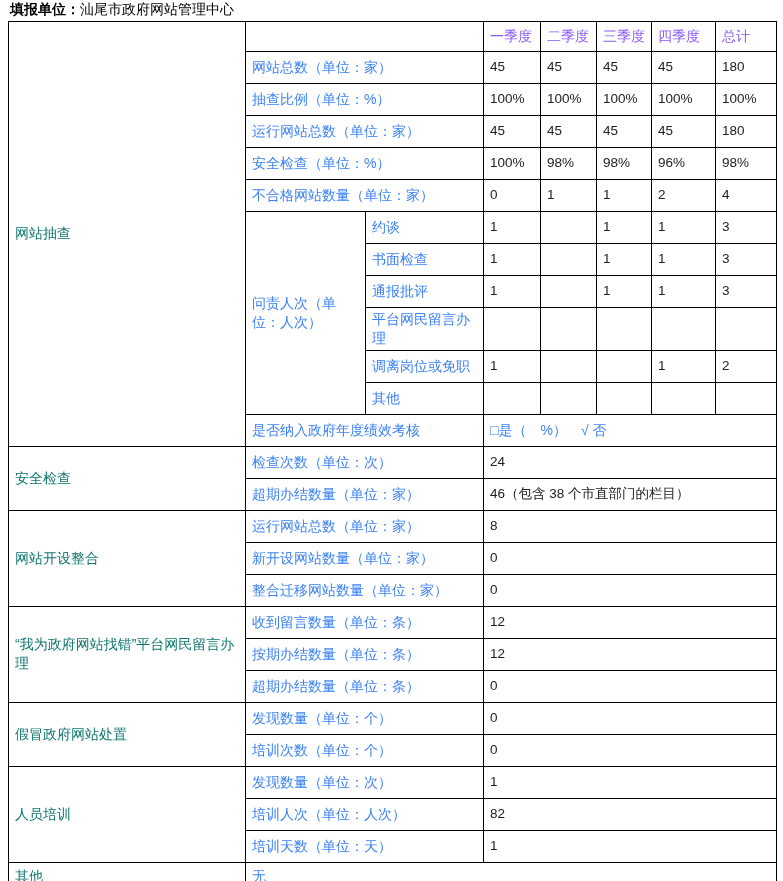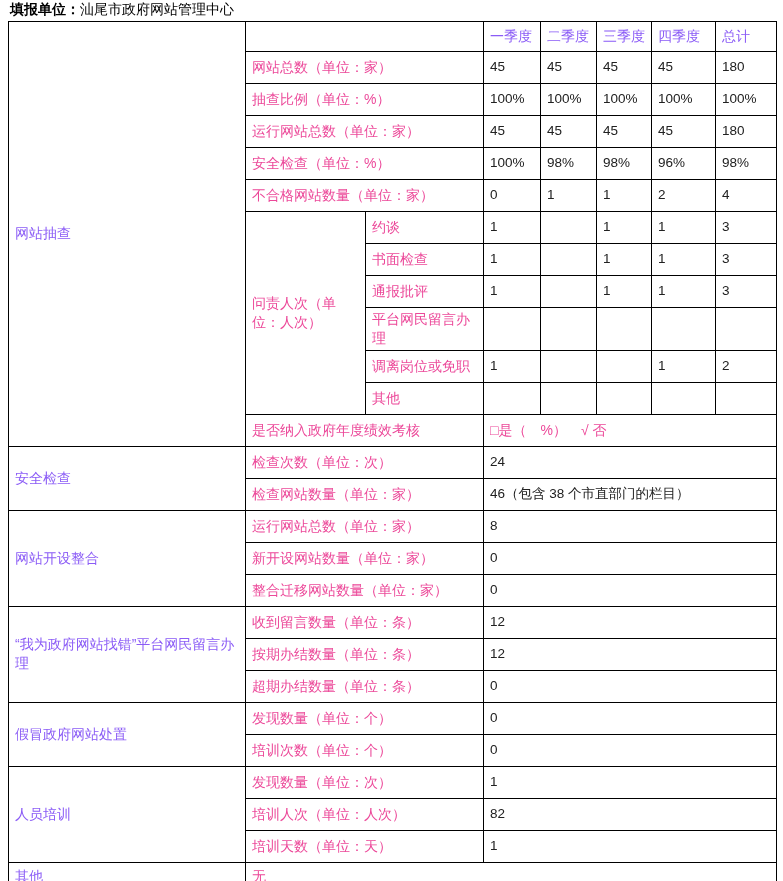--- a/index.html
+++ b/index.html
@@ -46,22 +46,22 @@
     line-height: 1.35;
     vertical-align: middle;
     text-align: left;
     overflow: hidden;
     word-break: break-all;
   }
   tr       { height: 32px; }
   tr.r-head{ height: 30px; }
   tr.r-last{ height: 28px; }
 
-  td.sec  { color: #8b5cf6; }
-  td.item { color: #ec4899; }
+  td.sec  { color: #0f766e; }
+  td.item { color: #3b82f6; }
   td.head { color: #8b5cf6; }
   td.num  {
     color: #212121;
     font-size: 13.5px;
   }
 </style>
 </head>
 <body>
 
 <div class="page">
@@ -188,21 +188,21 @@
         <td class="item" colspan="2">是否纳入政府年度绩效考核</td>
         <td class="item" colspan="5">□是（　%）　√ 否</td>
       </tr>
 
       <tr>
         <td class="sec" rowspan="2">安全检查</td>
         <td class="item" colspan="2">检查次数（单位：次）</td>
         <td class="num" colspan="5">24</td>
       </tr>
       <tr>
-        <td class="item" colspan="2">检查网站数量（单位：家）</td>
+        <td class="item" colspan="2">超期办结数量（单位：家）</td>
         <td class="num" colspan="5">46（包含 38 个市直部门的栏目）</td>
       </tr>
 
       <tr>
         <td class="sec" rowspan="3">网站开设整合</td>
         <td class="item" colspan="2">运行网站总数（单位：家）</td>
         <td class="num" colspan="5">8</td>
       </tr>
       <tr>
         <td class="item" colspan="2">新开设网站数量（单位：家）</td>

